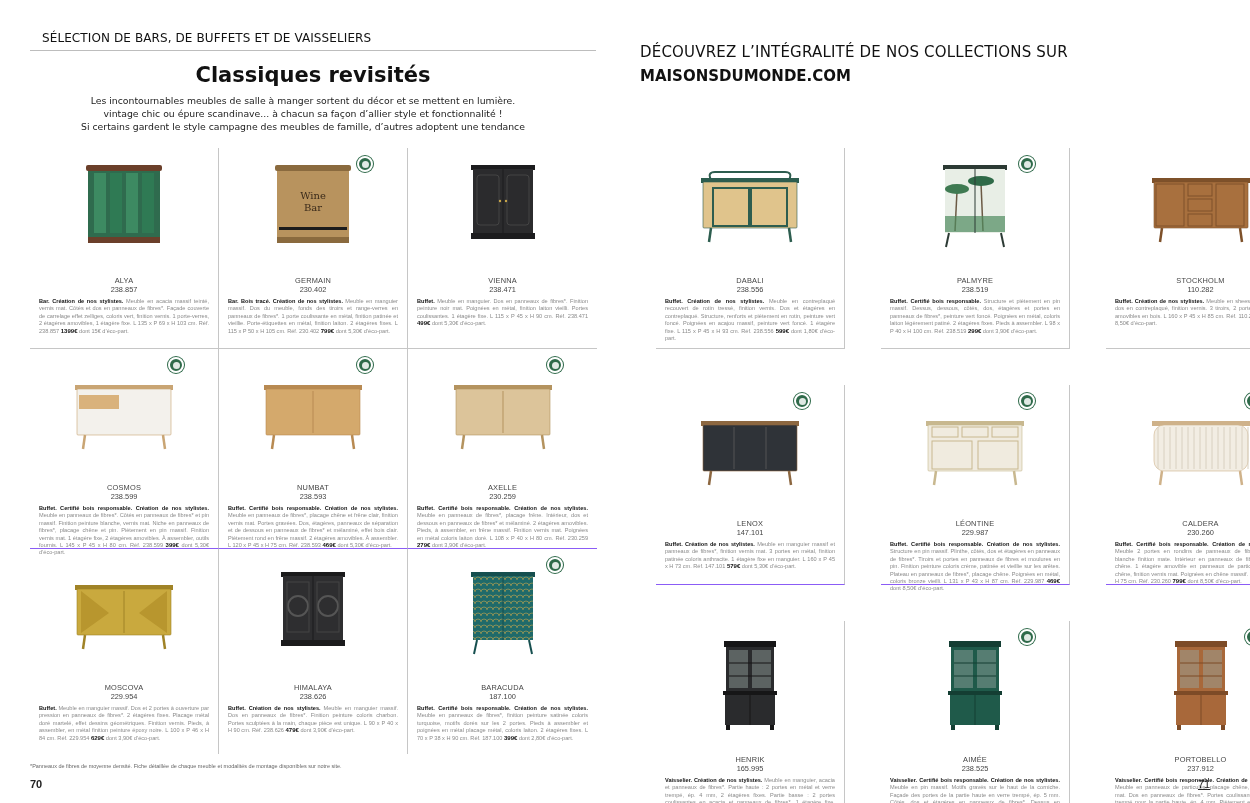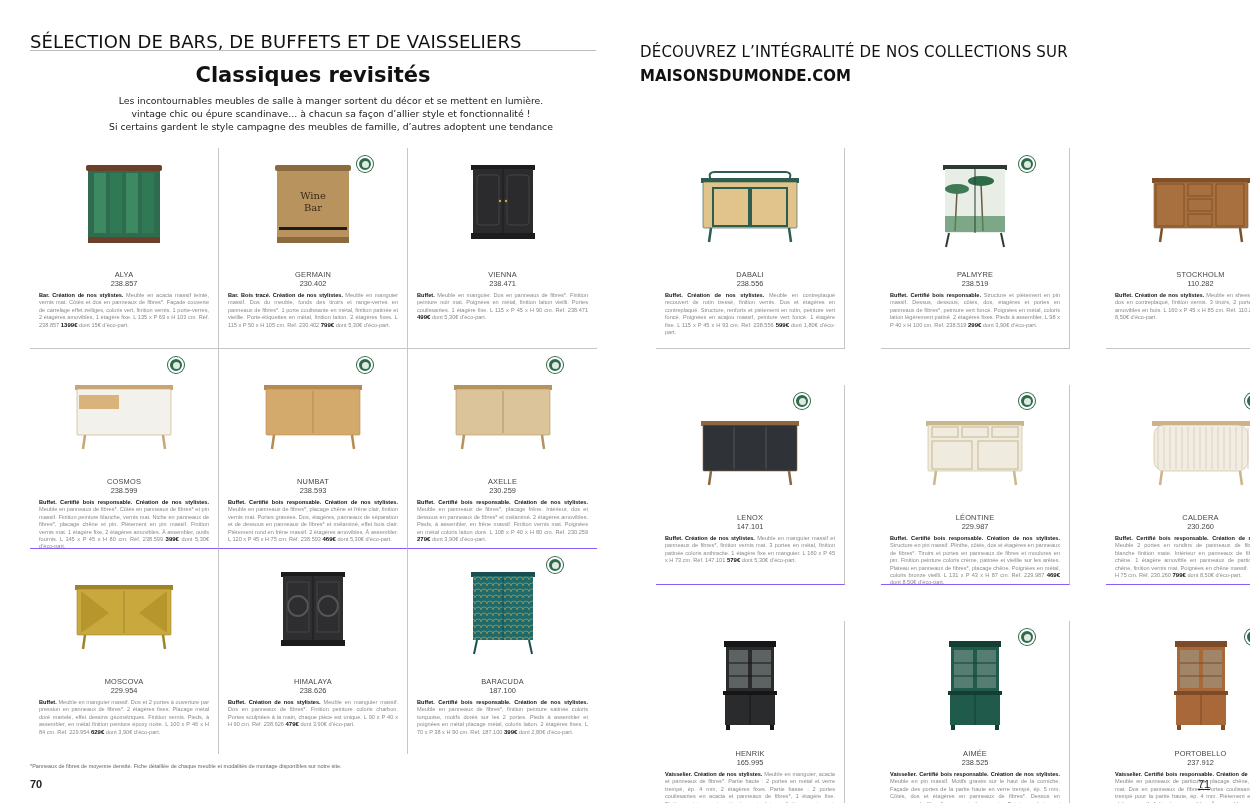--- a/index.html
+++ b/index.html
@@ -1,40 +1,40 @@
 <!DOCTYPE html>
 <html><head>
 <meta charset="utf-8">
 <style>
   * { box-sizing: border-box; margin: 0; padding: 0; }
   body { width: 1250px; height: 803px; background: #fff; font-family: "Liberation Sans", sans-serif; color: #222; position: relative; overflow: hidden; }
   .page { position: absolute; top: 0; height: 803px; }
   .page-left { left: 0; width: 625px; }
   .page-right { left: 625px; width: 625px; }
 
-  .section-title { position: absolute; left: 30px; top: 31px; font-family: "DejaVu Sans", sans-serif; font-size: 18px; color: #111; letter-spacing: 0.1px; }
+  .section-title { position: absolute; left: 42px; top: 31px; font-family: "DejaVu Sans", sans-serif; font-size: 12px; color: #111; letter-spacing: 0.1px; }
   .section-rule { position: absolute; left: 30px; top: 50px; width: 566px; height: 1px; background: #bdbdbd; }
   .main-title { position: absolute; left: 30px; width: 566px; top: 63px; text-align: center; font-family: "DejaVu Sans", sans-serif; font-weight: bold; font-size: 21px; color: #111; }
-  .intro { position: absolute; left: 48px; width: 566px; top: 94px; text-align: center; font-family: "DejaVu Sans", sans-serif; font-size: 9.3px; line-height: 13px; color: #222; }
+  .intro { position: absolute; left: 20px; width: 566px; top: 94px; text-align: center; font-family: "DejaVu Sans", sans-serif; font-size: 9.3px; line-height: 13px; color: #222; }
   .intro span { display: block; }
 
   .promo { position: absolute; left: 15px; width: 625px; top: 40px; text-align: left; font-family: "DejaVu Sans", sans-serif; color: #111; }
   .promo .l1 { font-size: 15px; letter-spacing: 0.2px; line-height: 24px; }
   .promo .l2 { font-size: 15px; font-weight: bold; line-height: 24px; }
 
   .grid { position: absolute; top: 148px; display: grid; grid-template-columns: repeat(3, 189px); grid-template-rows: 201px 200px 205px; }
   .page-left .grid { left: 30px; }
   .page-right .grid { left: 31px; gap: 36px; }
   .cell { position: relative; padding: 0 9px; }
   .cell.c1, .cell.c2 { border-right: 1px solid #c6c6c6; }
   .cell.r1 { border-bottom: 1px solid #c6c6c6; }
   .cell.r2 { border-bottom: 1px solid #8b5cf6; }
   .cell.r1 .img-area { margin-top: 12px; }
   .img-area { height: 92px; margin-top: 18px; display: flex; align-items: center; justify-content: center; }
-  .name { text-align: center; font-size: 7.4px; color: #444; margin-top: 18px; letter-spacing: 0.2px; }
+  .name { text-align: center; font-size: 7.4px; color: #444; margin-top: 24px; letter-spacing: 0.2px; }
   .ref { text-align: center; font-size: 7.4px; color: #444; margin-top: 0; }
   .desc { font-size: 5.6px; line-height: 7.4px; color: #8a8a8a; text-align: justify; margin-top: 4px; }
   .desc b { color: #111; font-weight: bold; }
   .desc .price { color: #111; font-weight: bold; font-size: 6px; }
   .eco { position: absolute; top: 8px; right: 34px; width: 16px; height: 16px; border-radius: 50%; background: #2f6a4a; border: 2px solid #fff; box-shadow: 0 0 0 1px #2f6a4a; display: flex; align-items: center; justify-content: center; }
   .eco::after { content: ""; width: 7px; height: 7px; border-radius: 50%; background: #fff; opacity: 0.85; }
 
   .footnote { position: absolute; left: 30px; top: 763px; font-size: 5.5px; color: #666; }
   .page-num { position: absolute; top: 778px; font-size: 11px; color: #222; font-weight: bold; }
   .page-left .page-num { left: 30px; }

